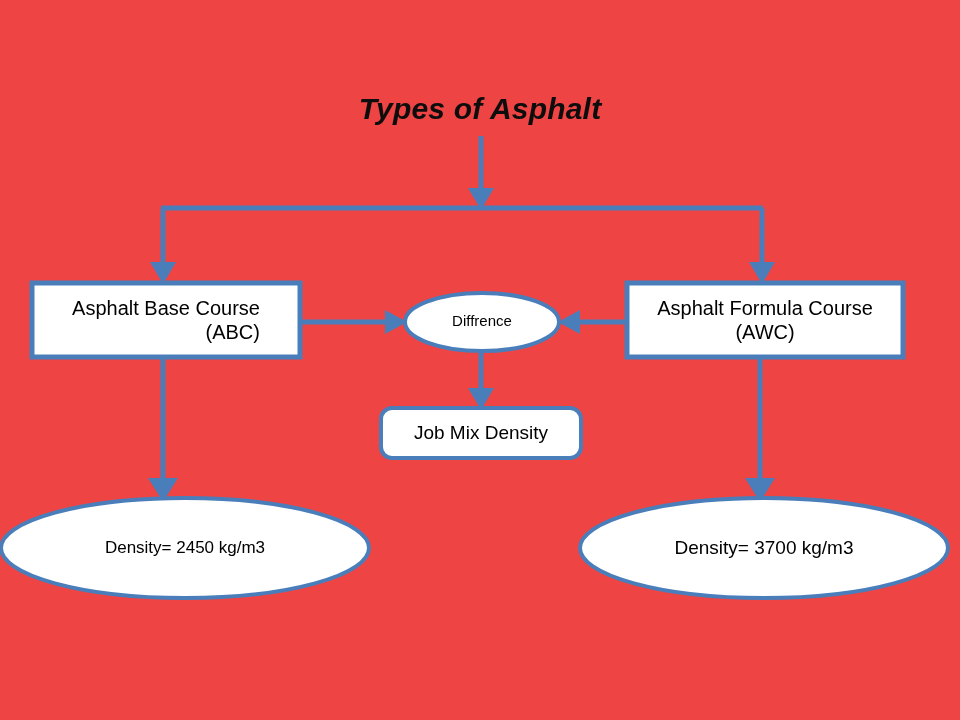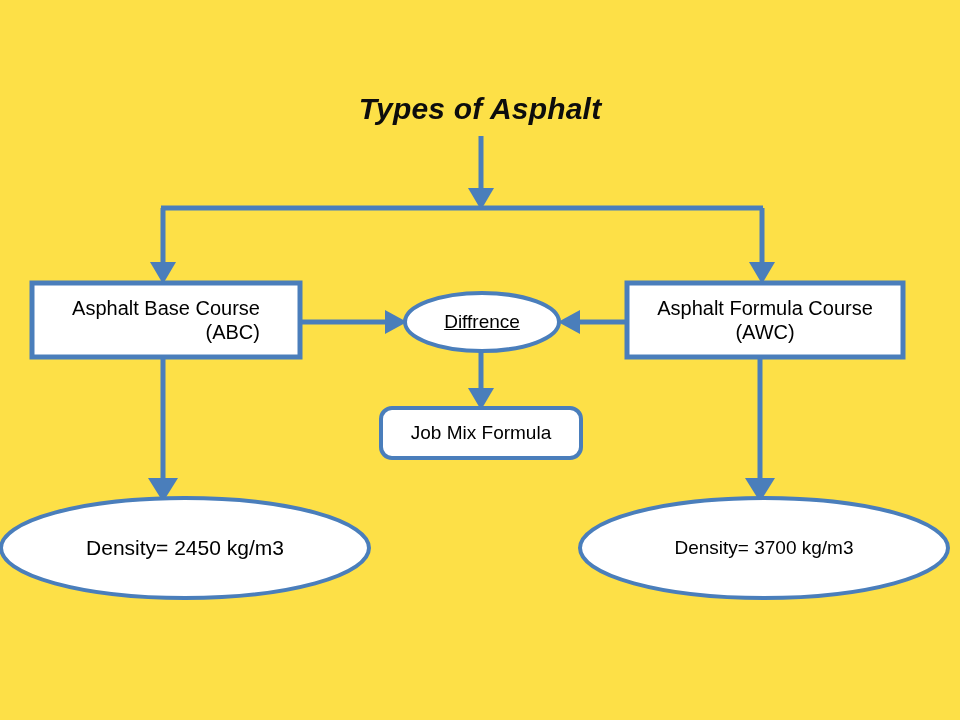--- a/index.html
+++ b/index.html
@@ -7,21 +7,21 @@
     padding: 0;
     background: #ffffff;
   }
   body {
     font-family: "Liberation Sans", sans-serif;
   }
   #canvas {
     position: relative;
     width: 960px;
     height: 720px;
-    background: #fde047;
+    background: #ef4444;
     overflow: hidden;
   }
   #diagram-svg {
     position: absolute;
     left: 0;
     top: 0;
     width: 960px;
     height: 720px;
   }
   .node-label {
@@ -53,30 +53,29 @@
     left: 32px;  top: 283px; width: 268px; height: 74px;
     font-size: 20px;
     text-align: right;
   }
   #label-awc {
     left: 627px; top: 283px; width: 276px; height: 74px;
     font-size: 20px;
   }
   #label-difference {
     left: 405px; top: 293px; width: 154px; height: 57px;
-    font-size: 19px;
-    text-decoration: underline;
+    font-size: 15px;
   }
   #label-jmf {
     left: 381px; top: 408px; width: 200px; height: 50px;
     font-size: 19px;
   }
   #label-density-left {
     left: 2px;   top: 498px; width: 366px; height: 100px;
-    font-size: 21px;
+    font-size: 17px;
   }
   #label-density-right {
     left: 581px; top: 498px; width: 366px; height: 100px;
     font-size: 19px;
   }
 </style>
 </head>
 <body>
 
 <div id="canvas">
@@ -131,19 +130,19 @@
   <div id="title-text">Types of Asphalt</div>
 
   <div class="node-label" id="label-abc">Asphalt Base Course
 (ABC)</div>
 
   <div class="node-label" id="label-awc">Asphalt Formula Course
 (AWC)</div>
 
   <div class="node-label" id="label-difference">Diffrence</div>
 
-  <div class="node-label" id="label-jmf">Job Mix Formula</div>
+  <div class="node-label" id="label-jmf">Job Mix Density</div>
 
   <div class="node-label" id="label-density-left">Density= 2450 kg/m3</div>
 
   <div class="node-label" id="label-density-right">Density= 3700 kg/m3</div>
 
 </div>
 
 </body></html>

